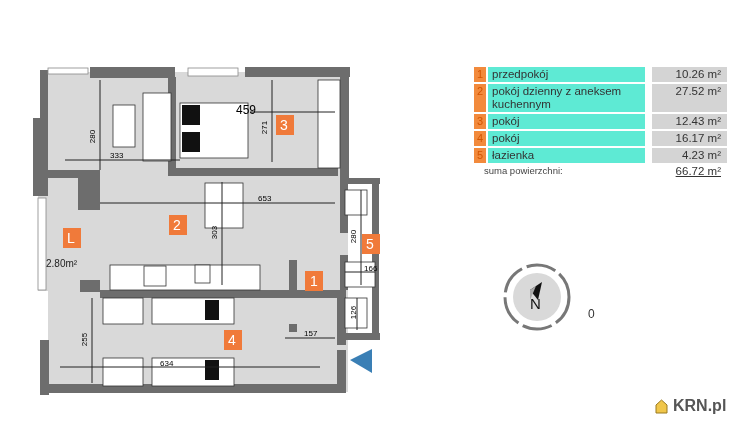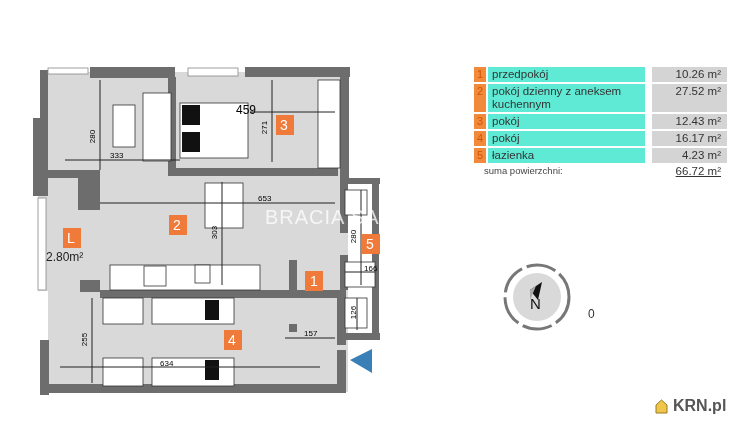--- a/index.html
+++ b/index.html
@@ -106,34 +106,33 @@
   <polygon points="350,360 372,349 372,373" fill="#3a7fb5"></polygon>
 </svg>
 
 <div style="position:absolute;left:0;top:0;width:460px;height:431px;font-family:'Liberation Sans',sans-serif;">
   <span style="position:absolute;left:280px;top:117px;color:#fff;font-size:14px;">3</span>
   <span style="position:absolute;left:173px;top:217px;color:#fff;font-size:14px;">2</span>
   <span style="position:absolute;left:310px;top:273px;color:#fff;font-size:14px;">1</span>
   <span style="position:absolute;left:228px;top:332px;color:#fff;font-size:14px;">4</span>
   <span style="position:absolute;left:366px;top:236px;color:#fff;font-size:14px;">5</span>
   <span style="position:absolute;left:67px;top:230px;color:#fff;font-size:14px;">L</span>
-  <span style="position:absolute;left:46px;top:250px;color:#222;font-size:12px;">2.80m²</span>
+  <span style="position:absolute;left:46px;top:258px;color:#222;font-size:10px;">2.80m²</span>
   <span style="position:absolute;left:86px;top:132px;font-size:8px;transform:rotate(-90deg);">280</span>
   <span style="position:absolute;left:110px;top:151px;font-size:8px;">333</span>
   <span style="position:absolute;left:236px;top:103px;font-size:12px;">459</span>
   <span style="position:absolute;left:258px;top:123px;font-size:8px;transform:rotate(-90deg);">271</span>
   <span style="position:absolute;left:258px;top:194px;font-size:8px;">653</span>
   <span style="position:absolute;left:208px;top:228px;font-size:8px;transform:rotate(-90deg);">303</span>
   <span style="position:absolute;left:347px;top:232px;font-size:8px;transform:rotate(-90deg);">280</span>
   <span style="position:absolute;left:364px;top:264px;font-size:8px;">166</span>
   <span style="position:absolute;left:78px;top:335px;font-size:8px;transform:rotate(-90deg);">255</span>
   <span style="position:absolute;left:160px;top:359px;font-size:8px;">634</span>
   <span style="position:absolute;left:304px;top:329px;font-size:8px;">157</span>
   <span style="position:absolute;left:347px;top:308px;font-size:8px;transform:rotate(-90deg);">126</span>
-  <span style="position:absolute;left:265px;top:206px;font-size:20px;color:rgba(255,255,255,0.75);letter-spacing:1px;">BRACIA SAHU</span>
 </div>
 
 <div class="tbl">
   <div class="row">
     <div class="num">1</div>
     <div class="name">przedpokój</div>
     <div class="area">10.26 m²</div>
   </div>
   <div class="row">
     <div class="num">2</div>

